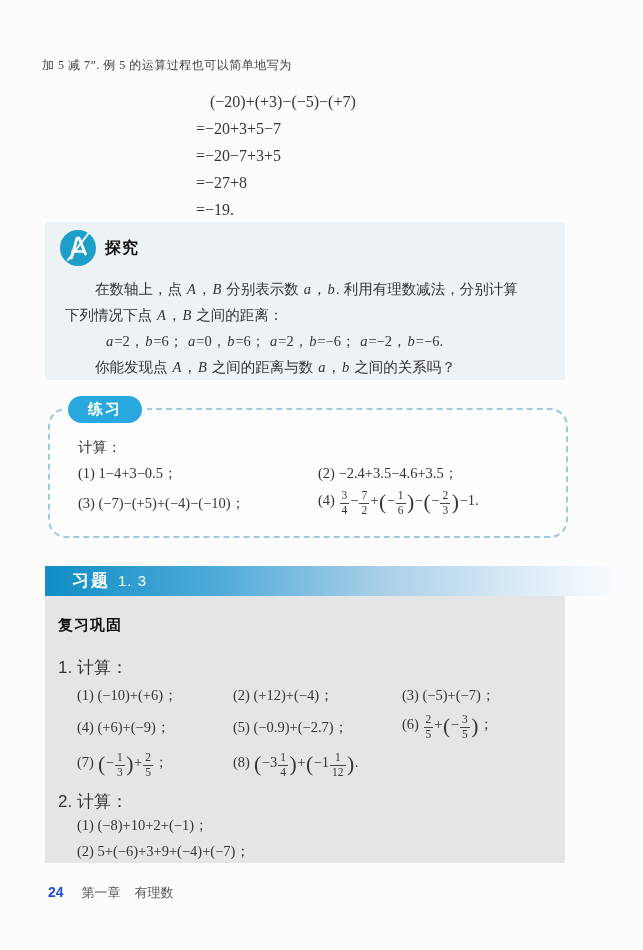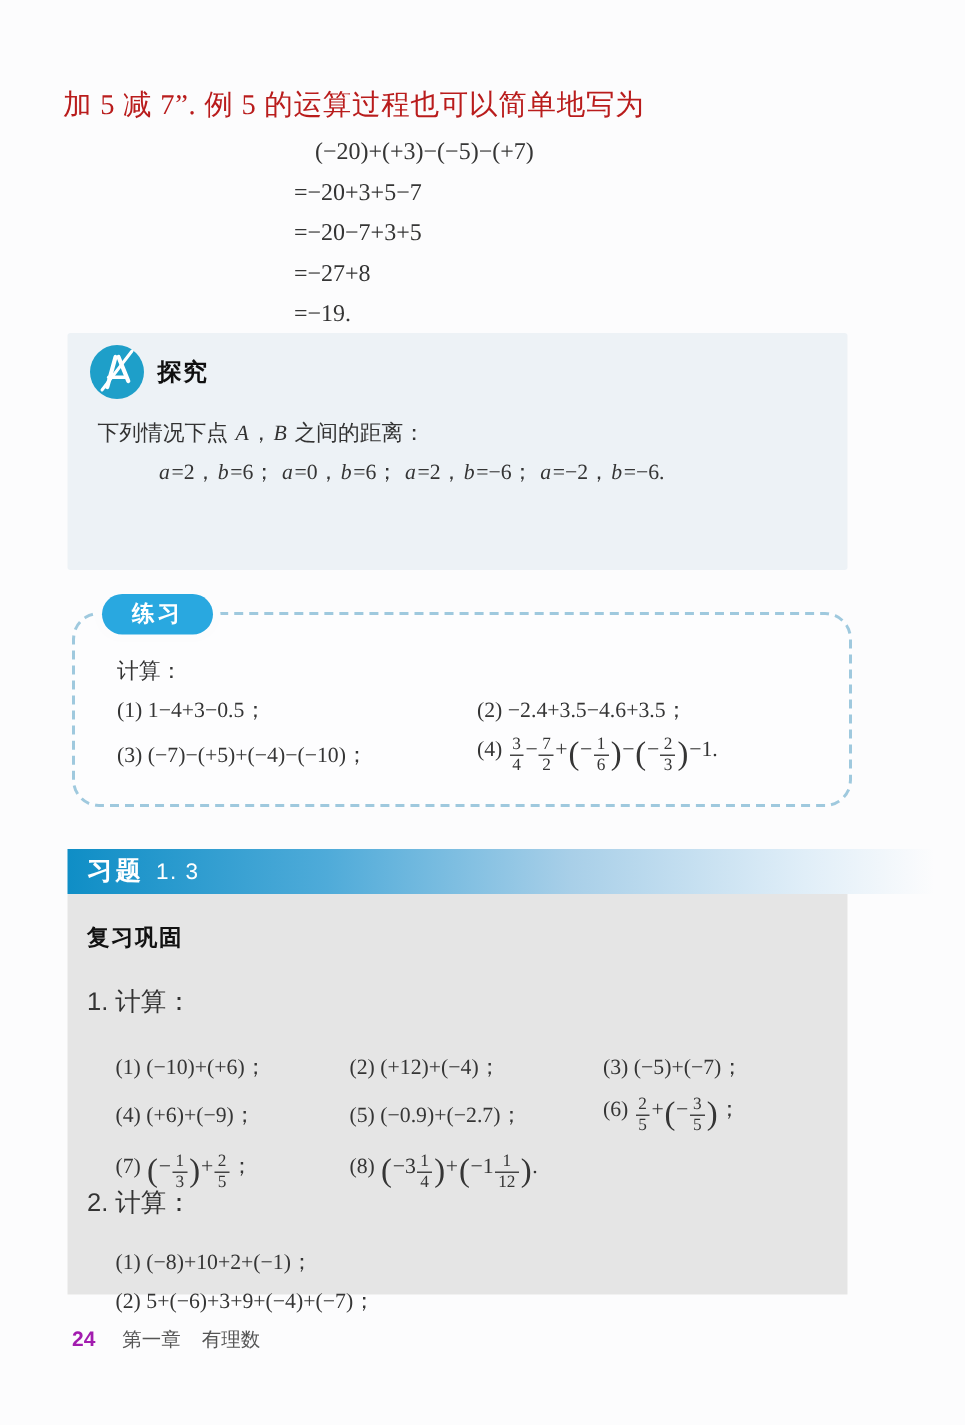--- a/index.html
+++ b/index.html
@@ -8,21 +8,21 @@
     background:#fcfcfd;
     font-family:"Liberation Sans","DejaVu Sans",sans-serif;
     color:#2b2b2b;
     overflow:hidden;
   }
   .page{position:relative;width:643px;height:950px;background:#fcfcfd;}
 
   
   .intro{
     position:absolute;left:42px;top:57px;width:540px;
-    font-size:19px;letter-spacing:.5px;color:#b91c1c;
+    font-size:12px;letter-spacing:.5px;color:#404040;
     font-family:"Liberation Serif","DejaVu Serif",serif;
   }
   .math{font-family:"Liberation Serif","DejaVu Serif",serif;color:#353535;}
   .derivation{position:absolute;left:196px;top:88px;font-size:16px;line-height:27px;}
   .derivation .first{padding-left:14px;}
 
   
   .explore{
     position:absolute;left:45px;top:222px;width:520px;height:158px;
     background:#edf2f6;border-radius:2px;
@@ -49,42 +49,42 @@
     padding:4px 20px;border-radius:16px;letter-spacing:2px;
     box-shadow:0 0 0 5px #fcfcfd;
   }
   .practice-prompt{position:absolute;left:28px;top:28px;font-size:14.5px;color:#333;}
   .p-item{position:absolute;font-size:14.5px;white-space:nowrap;}
 
   
   .ex-header{
     position:absolute;left:45px;top:566px;width:578px;height:30px;
     background:linear-gradient(to right,#0f8ec6 0%,#4fabd9 30%,#a8cfe8 58%,#e0eef8 85%,rgba(255,255,255,0) 100%);
-    line-height:30px;padding-left:13px;box-sizing:border-box;
+    line-height:30px;padding-left:27px;box-sizing:border-box;
     color:#ffffff;white-space:nowrap;
   }
   .ex-header .t{font-size:17px;font-weight:bold;letter-spacing:2px;}
   .ex-header .n{font-size:15px;margin-left:8px;letter-spacing:1px;}
   .ex-body{
     position:absolute;left:45px;top:596px;width:520px;height:267px;
     background:#e5e5e5;
   }
   .ex-subtitle{position:absolute;left:13px;top:20px;font-size:15px;font-weight:bold;color:#111;letter-spacing:1px;}
   .q-label{position:absolute;font-size:17px;color:#333;}
-  .q-item{position:absolute;font-size:14.5px;white-space:nowrap;margin-top:16px;}
+  .q-item{position:absolute;font-size:14.5px;white-space:nowrap;}
 
   
   .frac{display:inline-block;text-align:center;vertical-align:-0.62em;line-height:1;margin:0 1px;}
   .frac .num{display:block;padding:0 2px 1px;border-bottom:1px solid #444;font-size:11.5px;}
   .frac .den{display:block;padding:1px 2px 0;font-size:11.5px;}
   .bigp{font-size:1.5em;vertical-align:-0.22em;font-weight:300;padding:0 .5px;}
 
   
   .footer{position:absolute;left:48px;top:884px;font-size:13px;display:flex;gap:0;}
-  .footer .pg{font-weight:bold;color:#a21caf;margin-right:18px;font-size:14px;}
+  .footer .pg{font-weight:bold;color:#1d4ed8;margin-right:18px;font-size:14px;}
   .footer .ch{color:#555;margin-right:14px;}
   .footer .bk{color:#555;}
 </style>
 </head>
 <body>
 
 <div class="page">
 
   <div class="intro">加 5 减 7”. 例 5 的运算过程也可以简单地写为</div>
 
@@ -103,22 +103,24 @@
         <g stroke="#ffffff" fill="none" stroke-linecap="round">
           <path d="M9 31 L29 5" stroke-width="2"></path>
           <path d="M18 9 L12.5 29" stroke-width="2.8"></path>
           <path d="M20 9 L26.5 25" stroke-width="2.8"></path>
           <path d="M13.5 22.5 L24.5 22.5" stroke-width="2.4"></path>
         </g>
       </svg>
     </span>
     <div class="explore-title">探究</div>
     <div class="explore-body">
+      <div class="exp-line ind2">在数轴上，点 <i class="var">A</i>，<i class="var">B</i> 分别表示数 <i class="var">a</i>，<i class="var">b</i>. 利用有理数减法，分别计算</div>
       <div class="exp-line">下列情况下点 <i class="var">A</i>，<i class="var">B</i> 之间的距离：</div>
       <div class="exp-line ind3 math"><i class="var">a</i>=2，<i class="var">b</i>=6；  <i class="var">a</i>=0，<i class="var">b</i>=6；  <i class="var">a</i>=2，<i class="var">b</i>=−6；  <i class="var">a</i>=−2，<i class="var">b</i>=−6.</div>
+      <div class="exp-line ind2">你能发现点 <i class="var">A</i>，<i class="var">B</i> 之间的距离与数 <i class="var">a</i>，<i class="var">b</i> 之间的关系吗？</div>
     </div>
   </div>
 
   <div class="practice">
     <div class="practice-pill">练习</div>
     <div class="practice-prompt">计算：</div>
     <div class="p-item math" style="left:28px;top:54px;">(1) 1−4+3−0.5；</div>
     <div class="p-item math" style="left:268px;top:54px;">(2) −2.4+3.5−4.6+3.5；</div>
     <div class="p-item math" style="left:28px;top:84px;">(3) (−7)−(+5)+(−4)−(−10)；</div>
     <div class="p-item math" style="left:268px;top:80px;">(4) <span class="frac"><span class="num">3</span><span class="den">4</span></span>−<span class="frac"><span class="num">7</span><span class="den">2</span></span>+<span class="bigp">(</span>−<span class="frac"><span class="num">1</span><span class="den">6</span></span><span class="bigp">)</span>−<span class="bigp">(</span>−<span class="frac"><span class="num">2</span><span class="den">3</span></span><span class="bigp">)</span>−1.</div>

